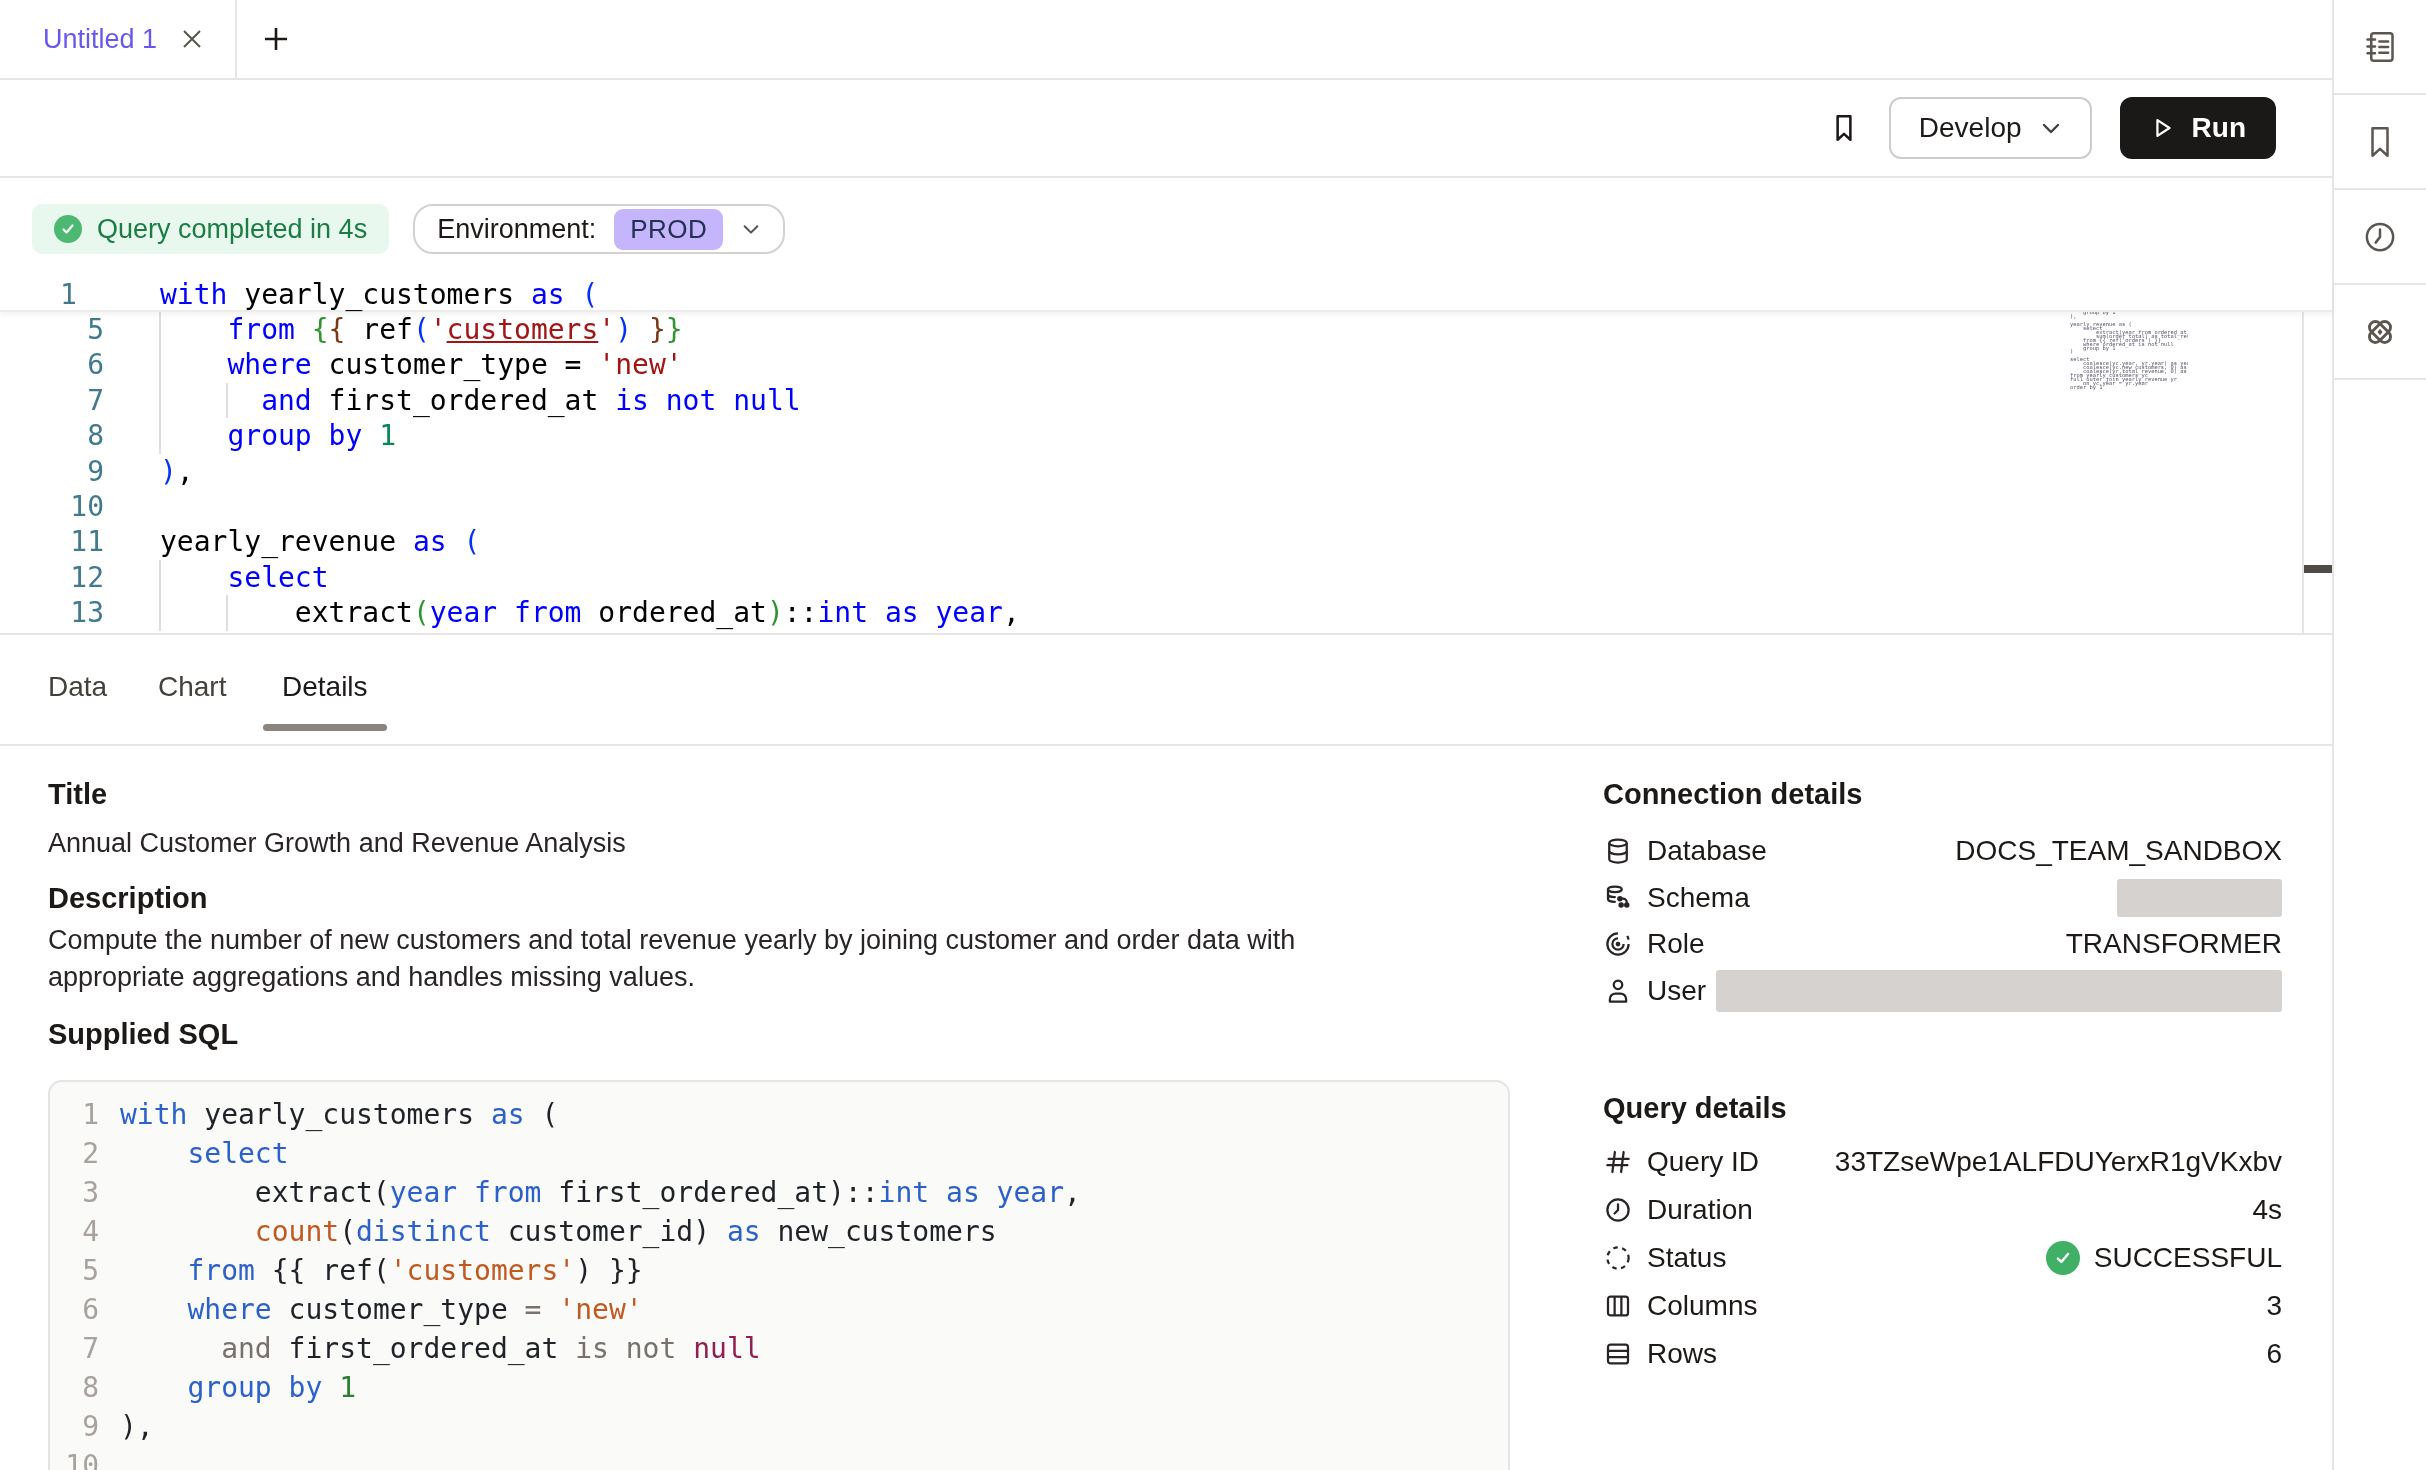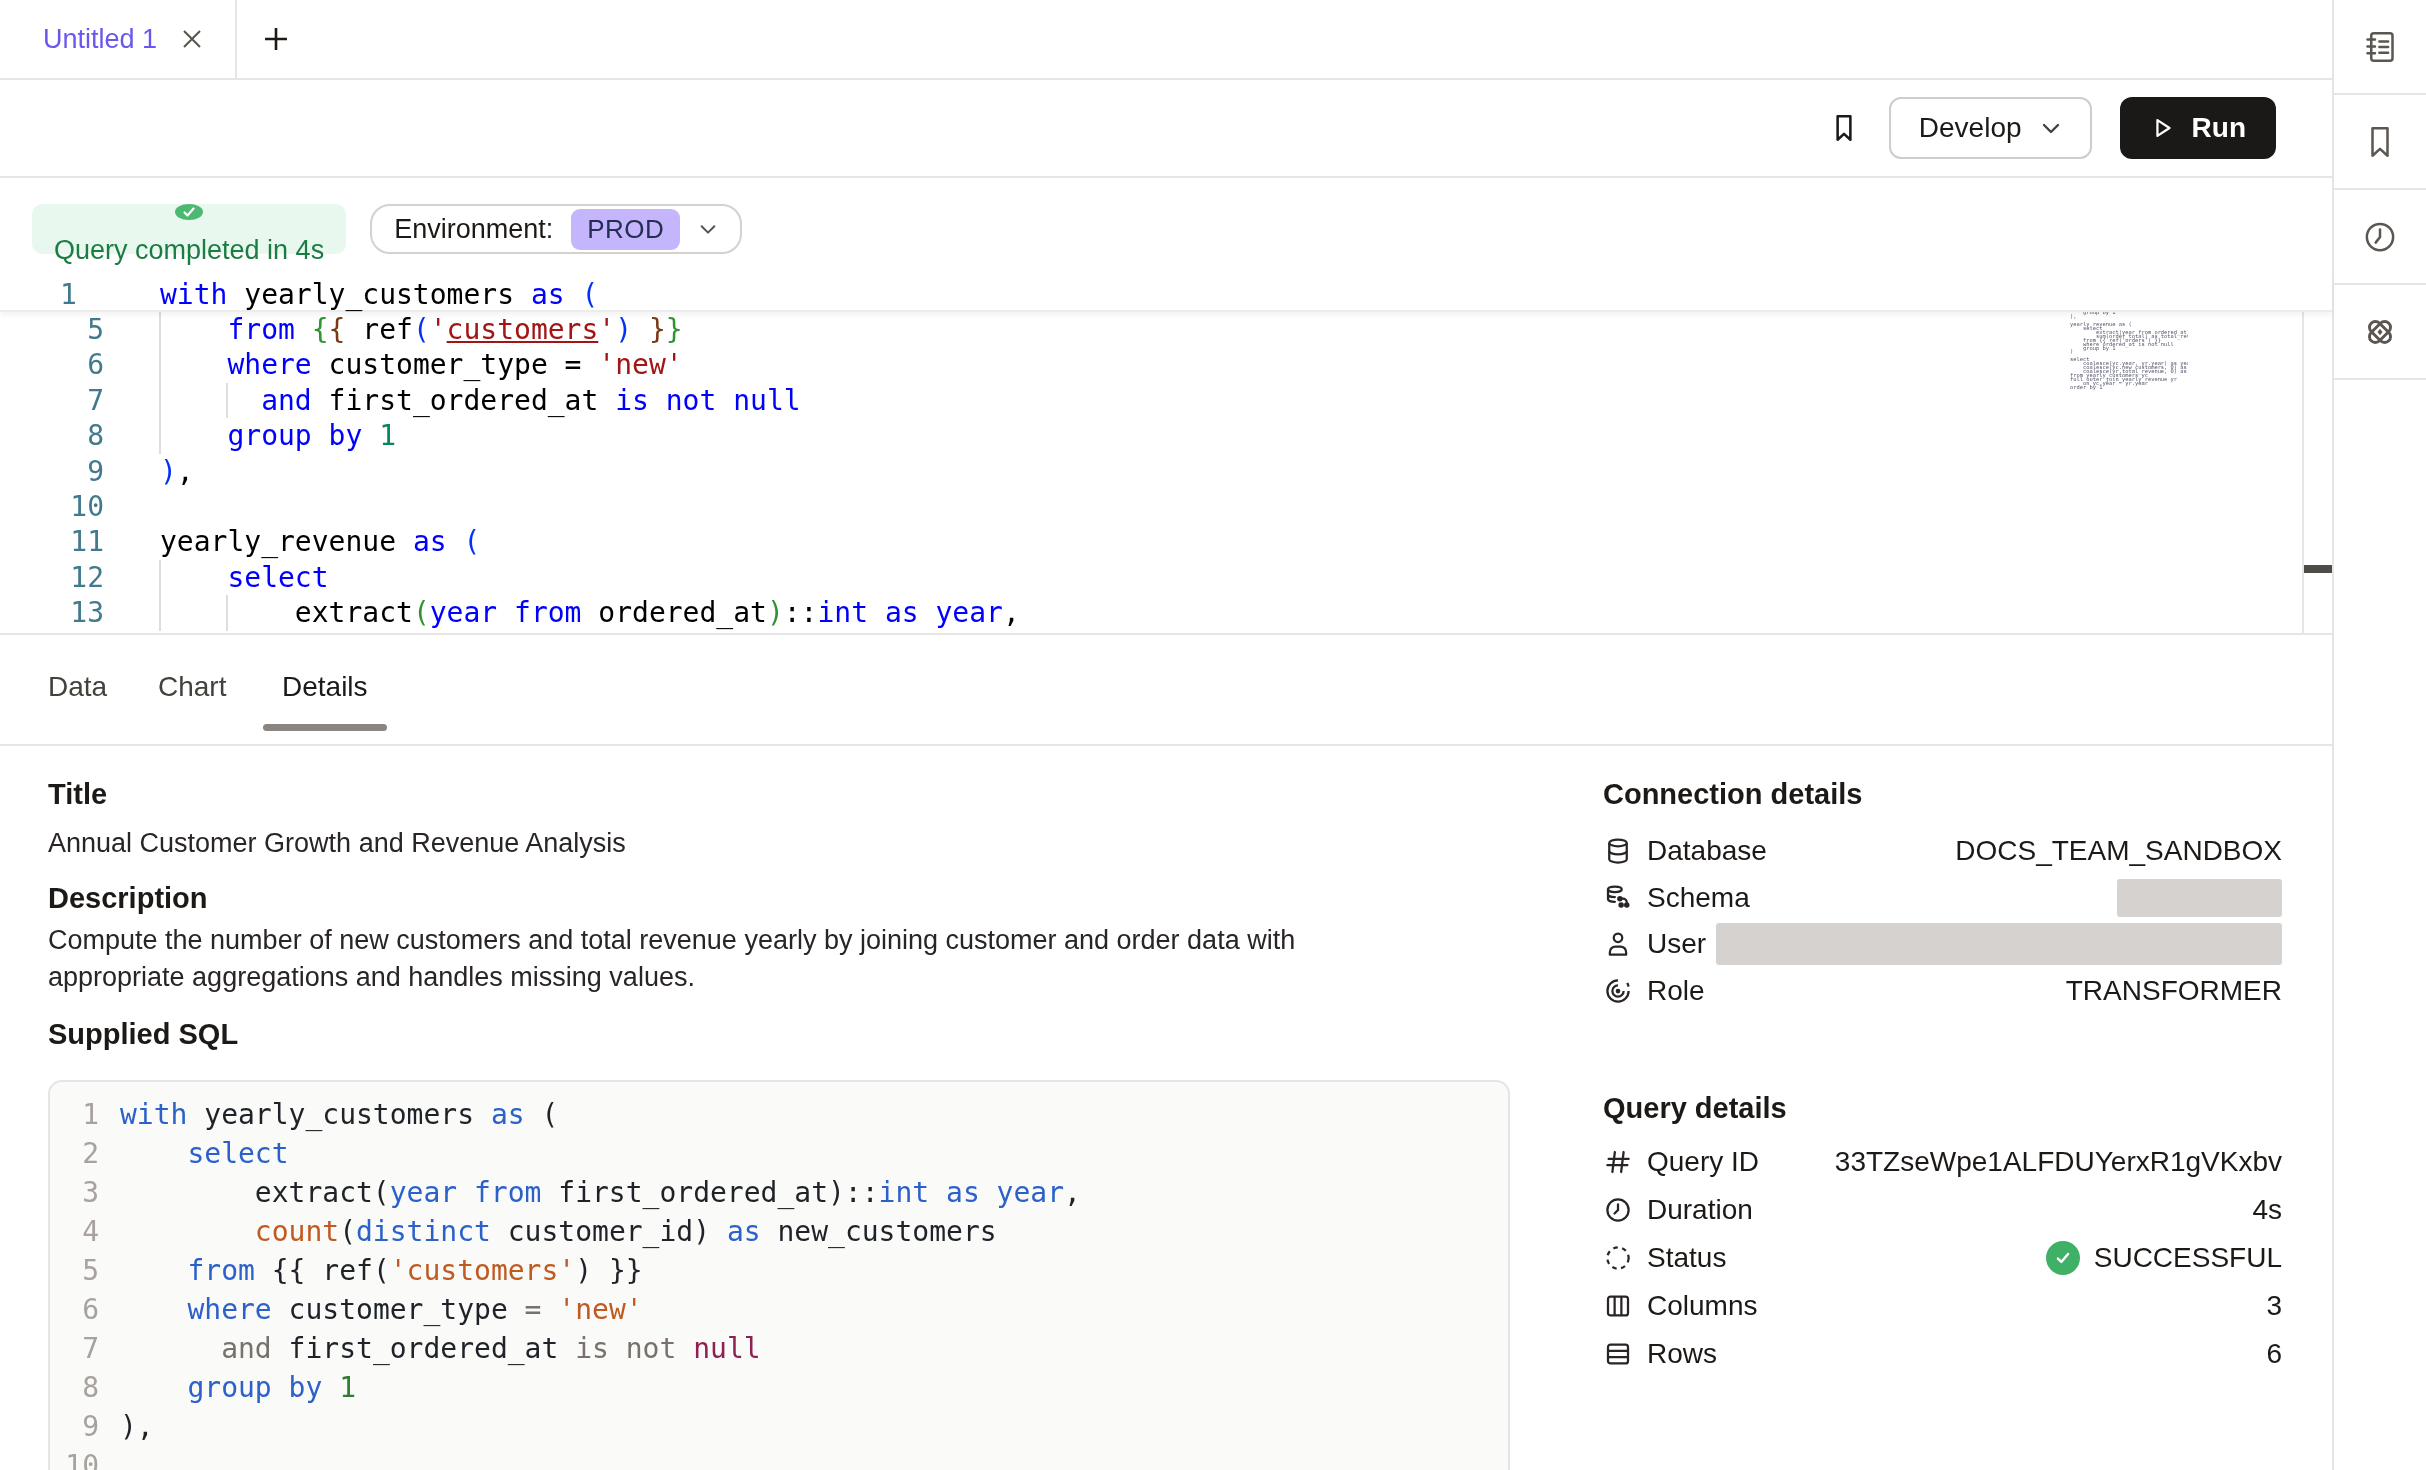--- a/index.html
+++ b/index.html
@@ -24,21 +24,21 @@
     padding:0 28px; border:2px solid #cfccc9; border-radius:12px; background:#fff;
     font-size:28px; color:#1c1917; cursor:pointer; font-family:inherit; }
   .btn-run { display:flex; align-items:center; gap:16px; height:62px; padding:0 30px;
     border:none; border-radius:12px; background:#1b1917; color:#fff; font-size:28px;
     font-weight:600; cursor:pointer; font-family:inherit; }
 
   
   .statusrow { position:absolute; left:0; top:178px; width:2332px; height:102px;
     display:flex; align-items:center; padding-left:32px; gap:24px; }
   .qbadge { display:flex; align-items:center; gap:15px; height:50px; padding:0 22px;
-    background:#e9f8ef; border-radius:10px;flex-direction:column; }
+    background:#e9f8ef; border-radius:10px; }
   .qbadge span.txt { font-size:27px; font-weight:500; color:#1b7d44; }
   .qcheck { width:28px; height:28px; border-radius:50%; background:#4cb871;
     display:inline-flex; align-items:center; justify-content:center; }
   .envsel { display:flex; align-items:center; gap:18px; height:50px; padding:0 22px;
     border:2px solid #d4d1cf; border-radius:20px; cursor:pointer; }
   .envsel .lbl { font-size:27px; color:#1c1917; }
   .pill { background:#c4b5fd; color:#233051; border-radius:9px; padding:5px 16px;
     font-size:26px; font-weight:500; letter-spacing:0.5px; }
 
   
@@ -333,39 +333,39 @@
             <circle cx="13.5" cy="12.5" r="1.3" fill="currentColor"></circle>
             <circle cx="19" cy="17.5" r="1.3" fill="currentColor"></circle>
             <circle cx="14.5" cy="17.5" r="1.3" fill="currentColor"></circle>
           </svg>
         </span>
         <span class="plabel">Schema</span>
         <span class="redact redact-short"></span>
       </div>
       <div class="prow">
         <span class="picon">
-          <svg width="30" height="30" viewBox="0 0 24 24" fill="none" stroke="currentColor" stroke-width="1.8" stroke-linejoin="round">
-            <circle cx="12" cy="7" r="3.4"></circle>
-            <path d="M5.5 20.5v-2a4.5 4.5 0 0 1 4.5-4.5h4a4.5 4.5 0 0 1 4.5 4.5v2z"></path>
-          </svg>
-        </span>
-        <span class="plabel">User</span>
-        <span class="redact redact-long"></span>
-      </div>
-      <div class="prow">
-        <span class="picon">
           <svg width="30" height="30" viewBox="0 0 24 24" fill="none" stroke="currentColor" stroke-width="1.8">
             <path d="M12 3.5a8.5 8.5 0 1 0 8.5 8.5"></path>
             <path d="M12 7.5a4.5 4.5 0 1 0 4.5 4.5"></path>
             <circle cx="12" cy="12" r="1" fill="currentColor"></circle>
             <path d="M20.5 8.5l-1-3"></path>
           </svg>
         </span>
         <span class="plabel">Role</span>
         <span class="pval">TRANSFORMER</span>
+      </div>
+      <div class="prow">
+        <span class="picon">
+          <svg width="30" height="30" viewBox="0 0 24 24" fill="none" stroke="currentColor" stroke-width="1.8" stroke-linejoin="round">
+            <circle cx="12" cy="7" r="3.4"></circle>
+            <path d="M5.5 20.5v-2a4.5 4.5 0 0 1 4.5-4.5h4a4.5 4.5 0 0 1 4.5 4.5v2z"></path>
+          </svg>
+        </span>
+        <span class="plabel">User</span>
+        <span class="redact redact-long"></span>
       </div>
     </div>
   <div class="h2" style="left:1603px; top:1092px;">Query details</div>
   <div class="panel-rows query-rows" style="left:1603px; top:1138px;">
       <div class="prow">
         <span class="picon">
           <svg width="30" height="30" viewBox="0 0 24 24" fill="none" stroke="currentColor" stroke-width="1.8" stroke-linecap="round">
             <path d="M9.5 4L7.5 20M16.5 4l-2 16M4.5 9.5h16M3.5 14.5h16"></path>
           </svg>
         </span>

